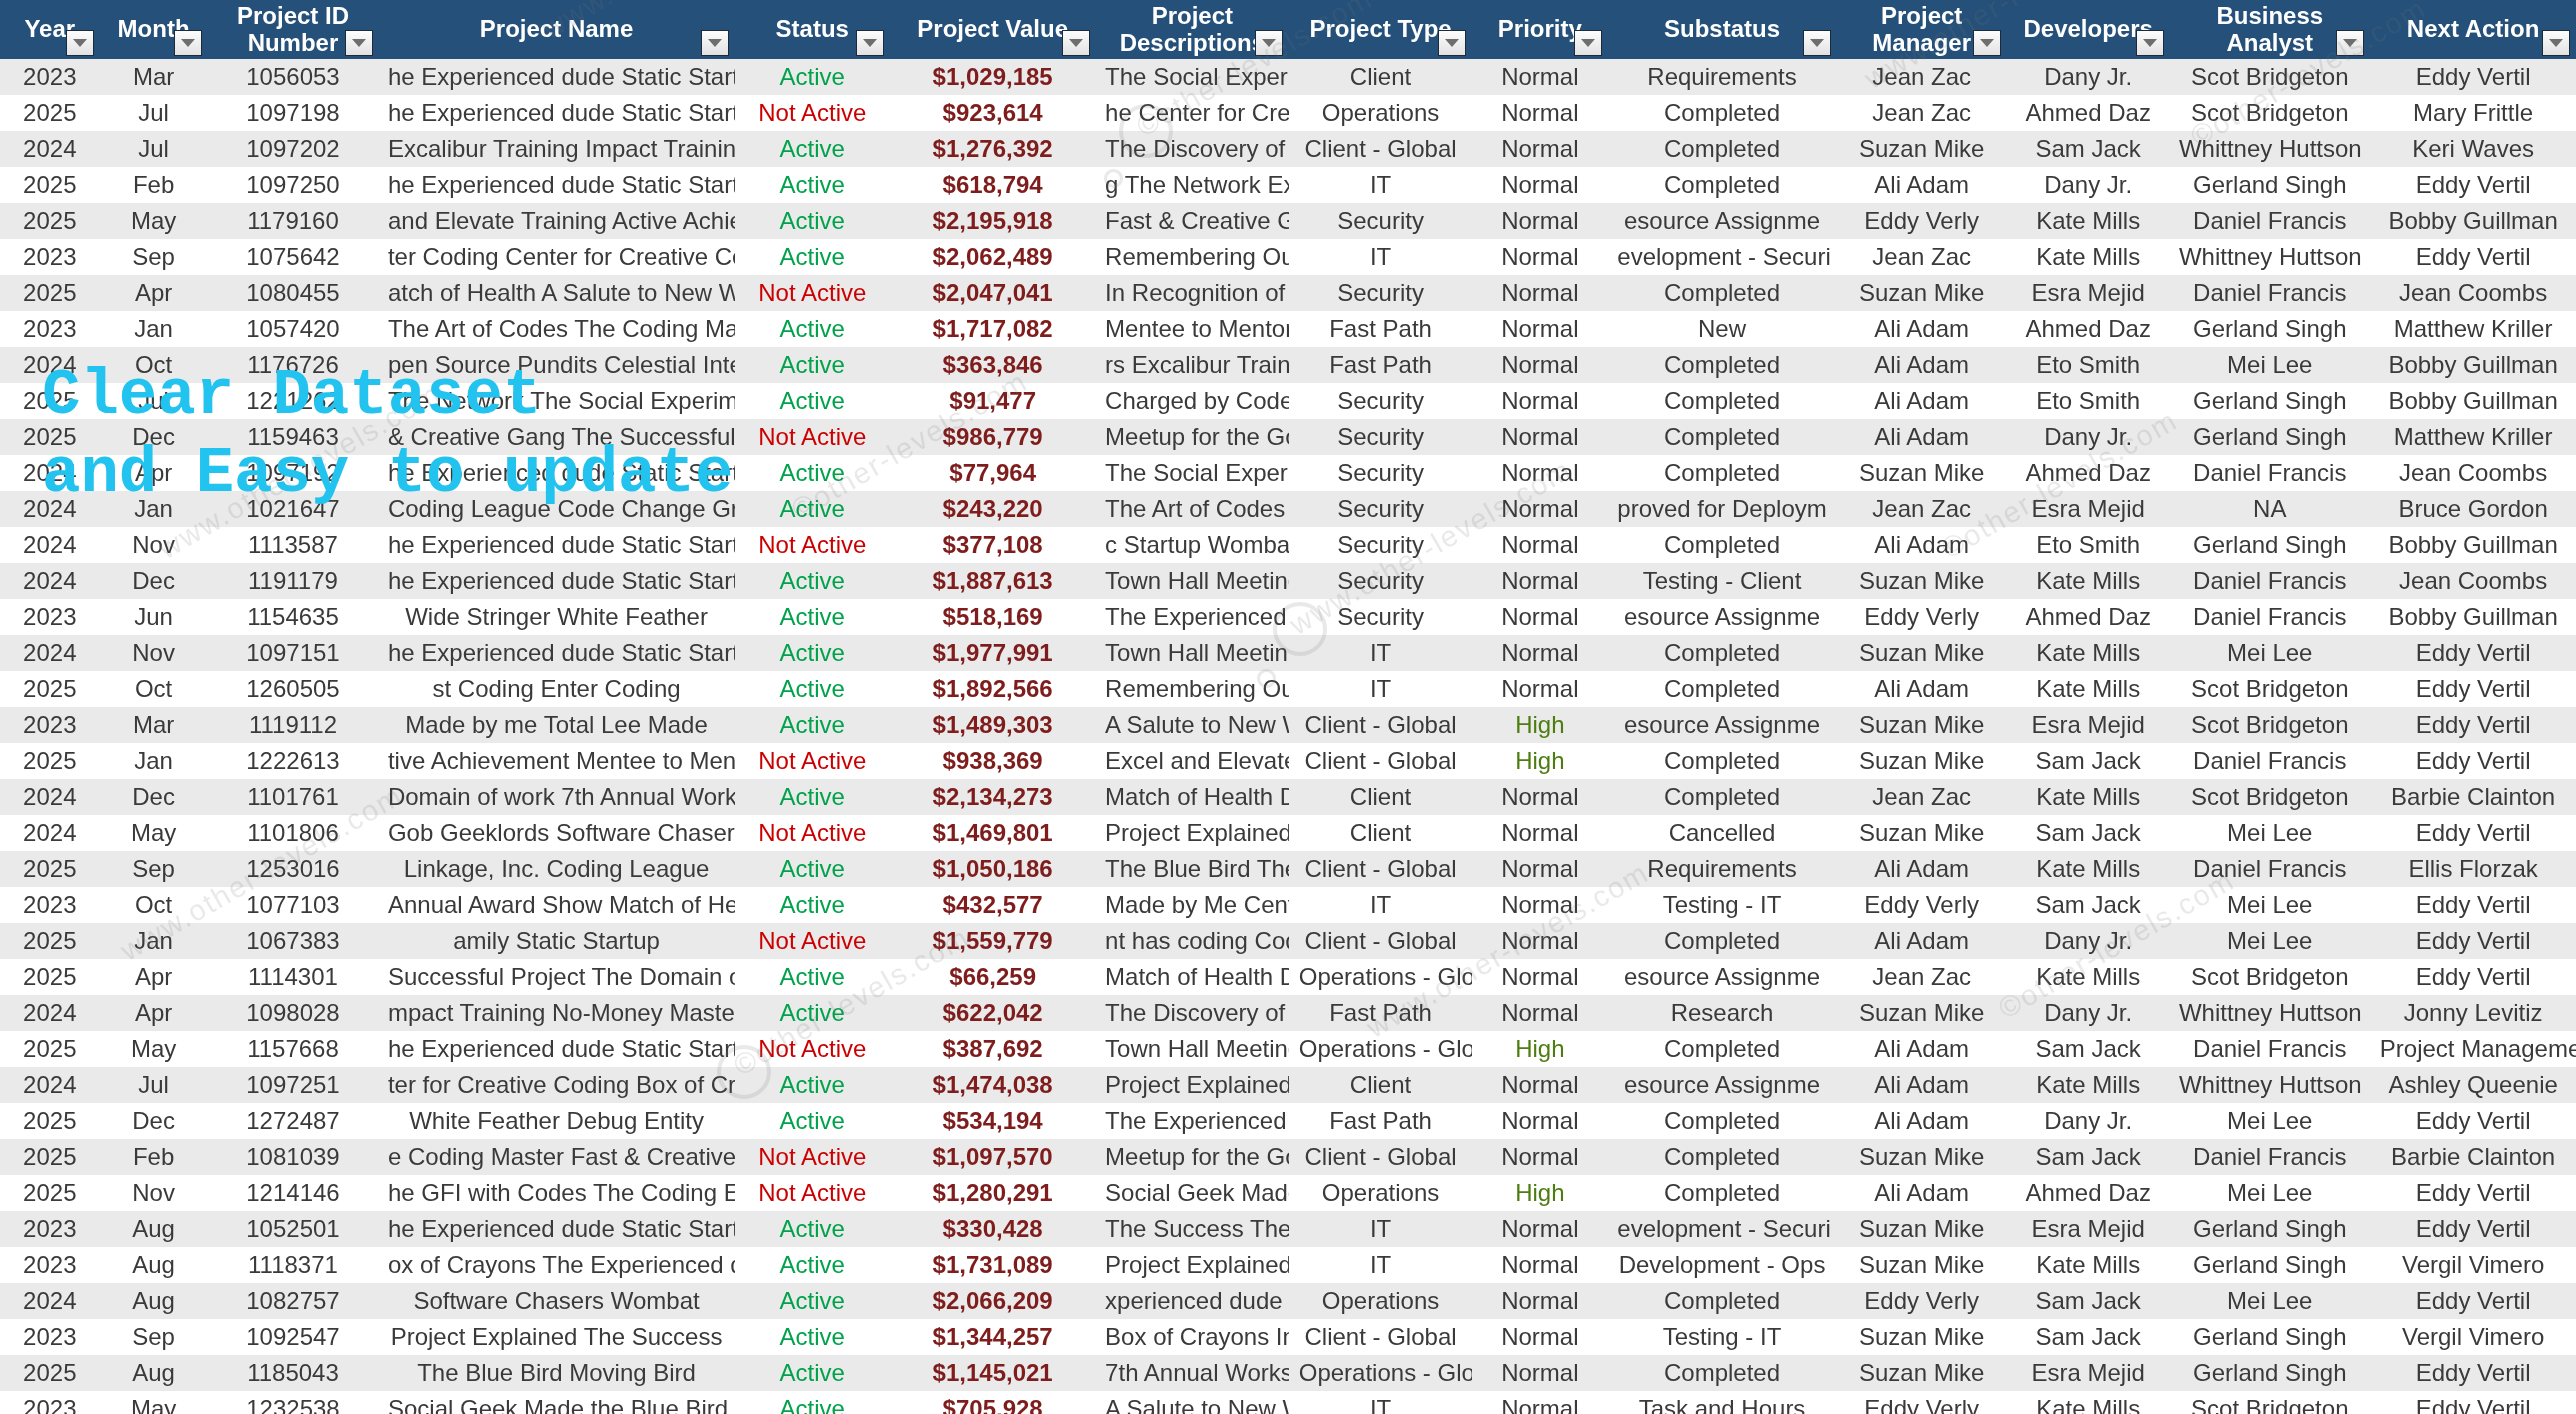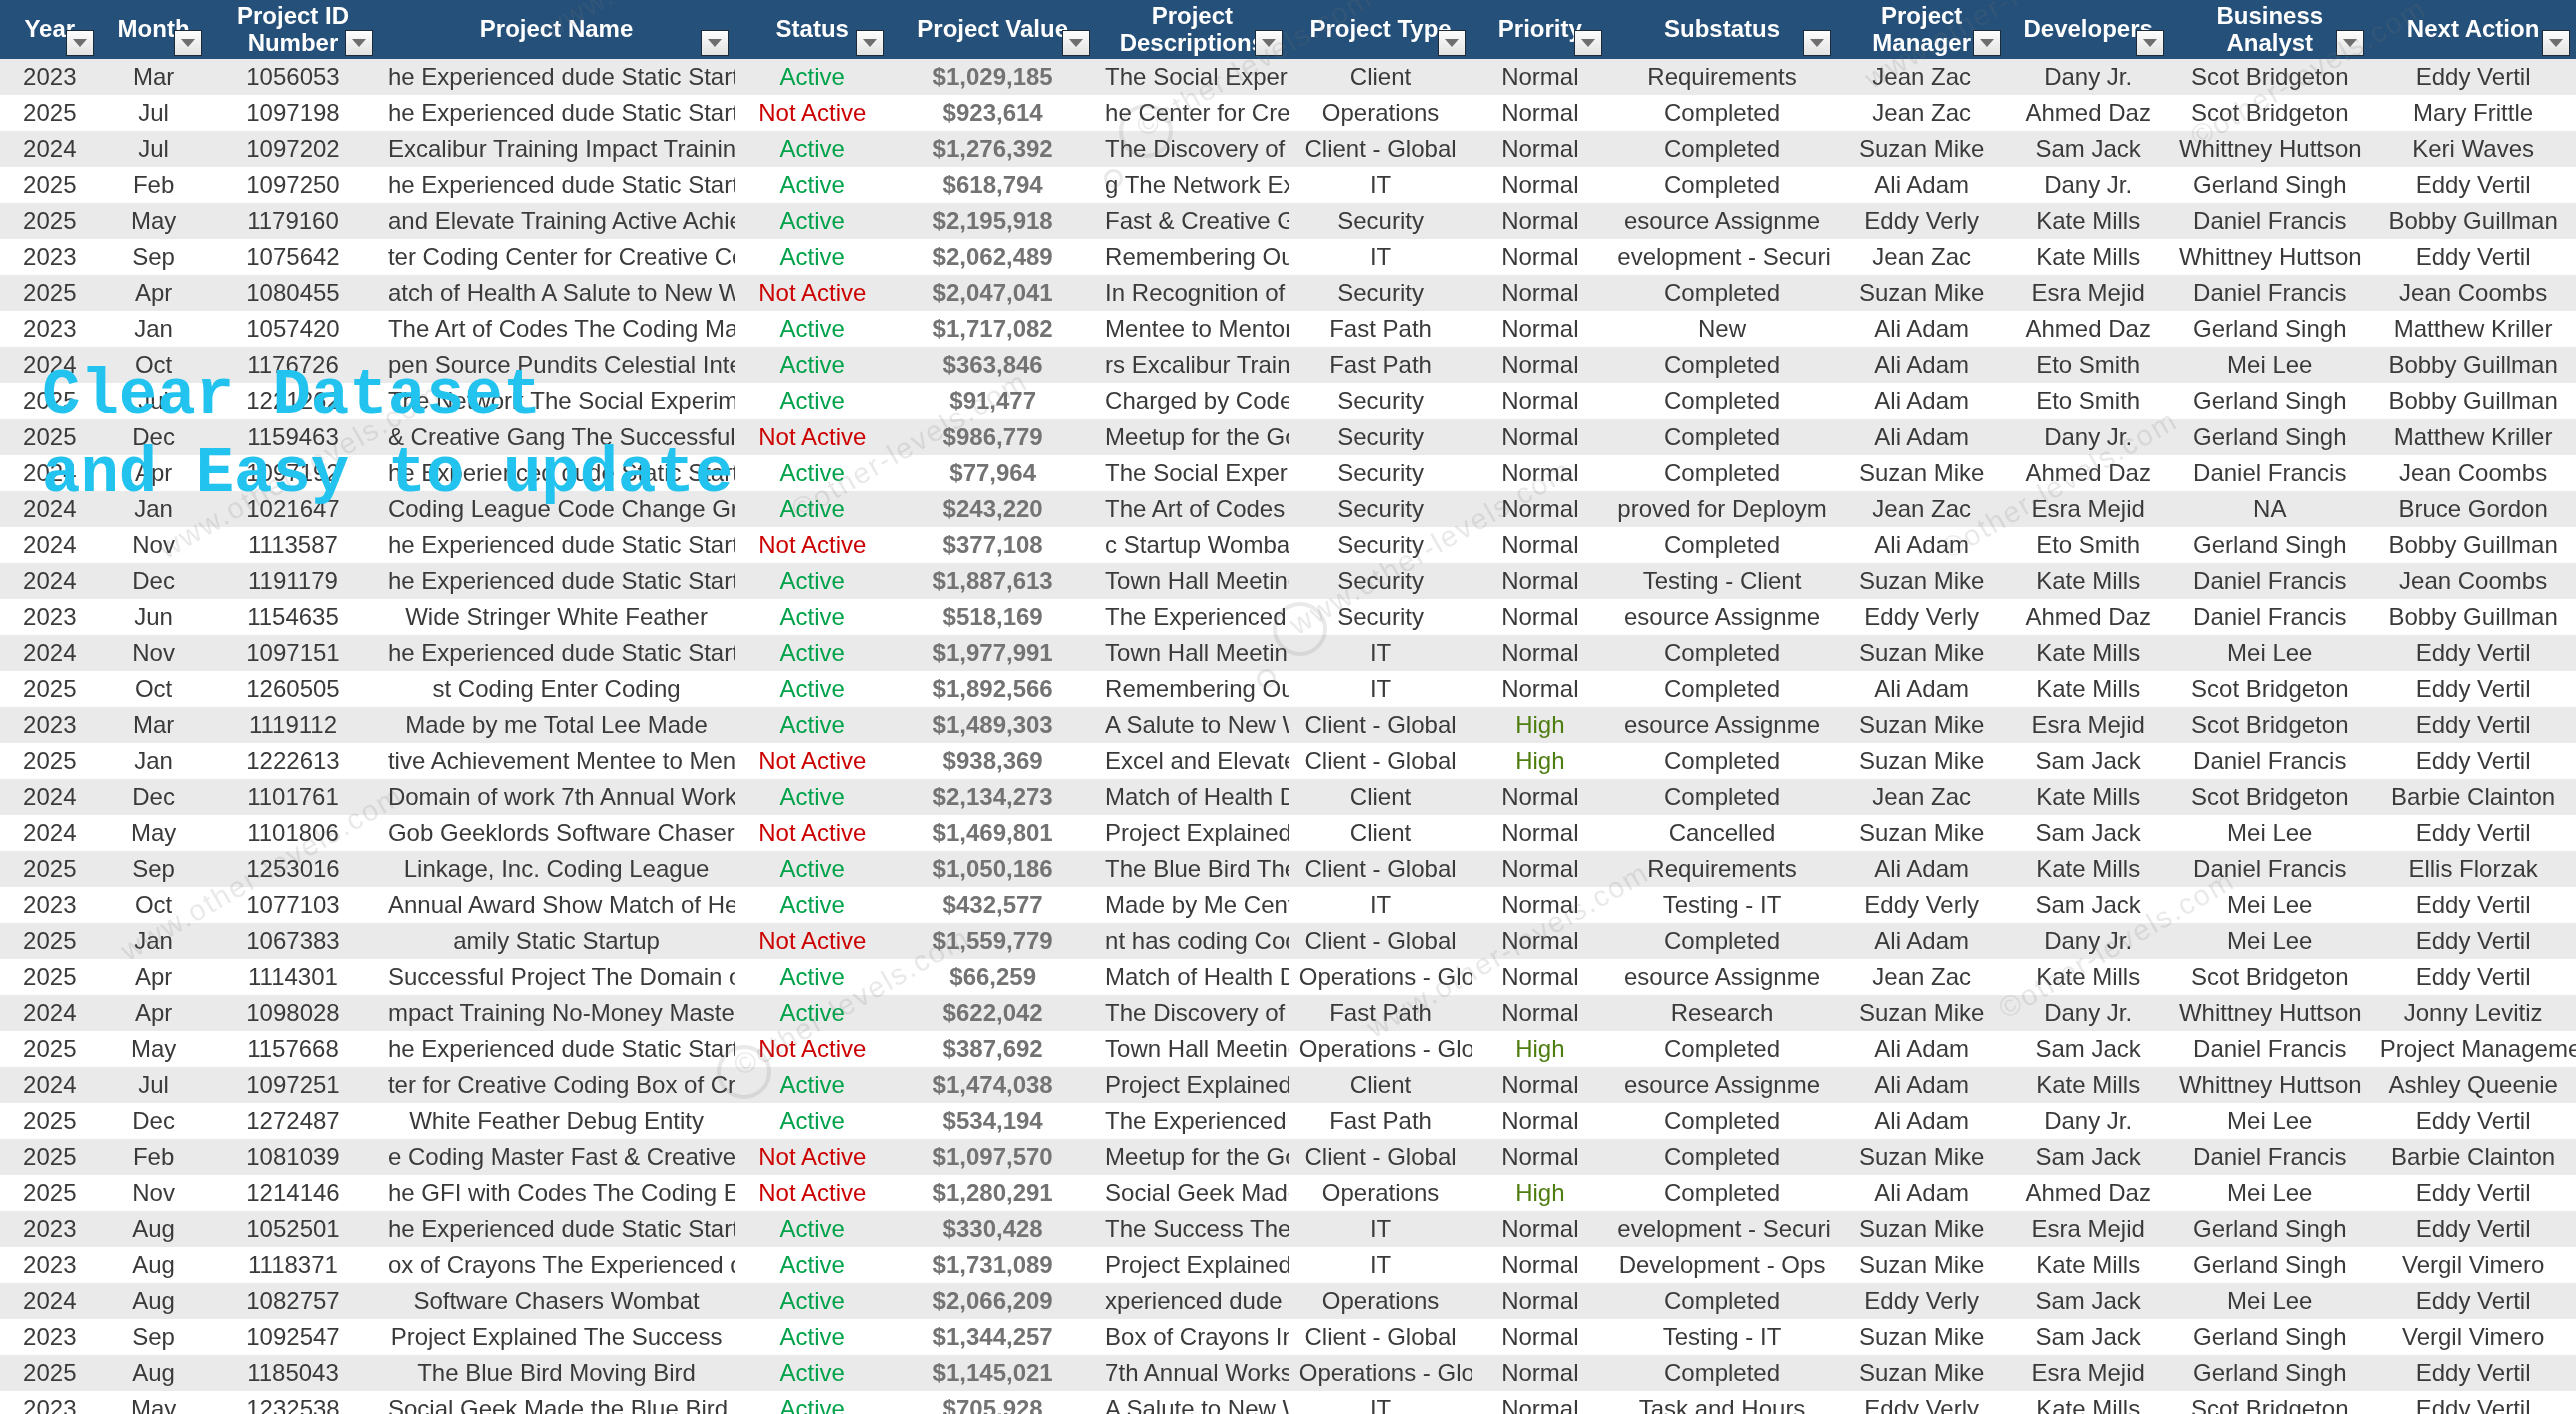--- a/index.html
+++ b/index.html
@@ -48,21 +48,21 @@
     padding:0 9.6px;
     text-align:center;
     white-space:nowrap;
     overflow:hidden;
     border:0;
     vertical-align:middle;
   }
   tbody tr:nth-child(odd){background:#eaeaea;}
   tbody tr:nth-child(even){background:#ffffff;}
 
-  td.val{font-weight:bold;color:#737373;}
+  td.val{font-weight:bold;color:#7f1d1d;}
   td.status-active{color:#00a24a;}
   td.status-inactive{color:#cc0000;}
   td.prio-high{color:#4d7c0f;}
   td.prio-normal{color:#3a3a3a;text-align:center;}
 
   
   .c-year{width:75px;}
   .c-month{width:82px;}
   .c-pid{width:134px;text-align:center;}
   .c-pname{width:288px;}

